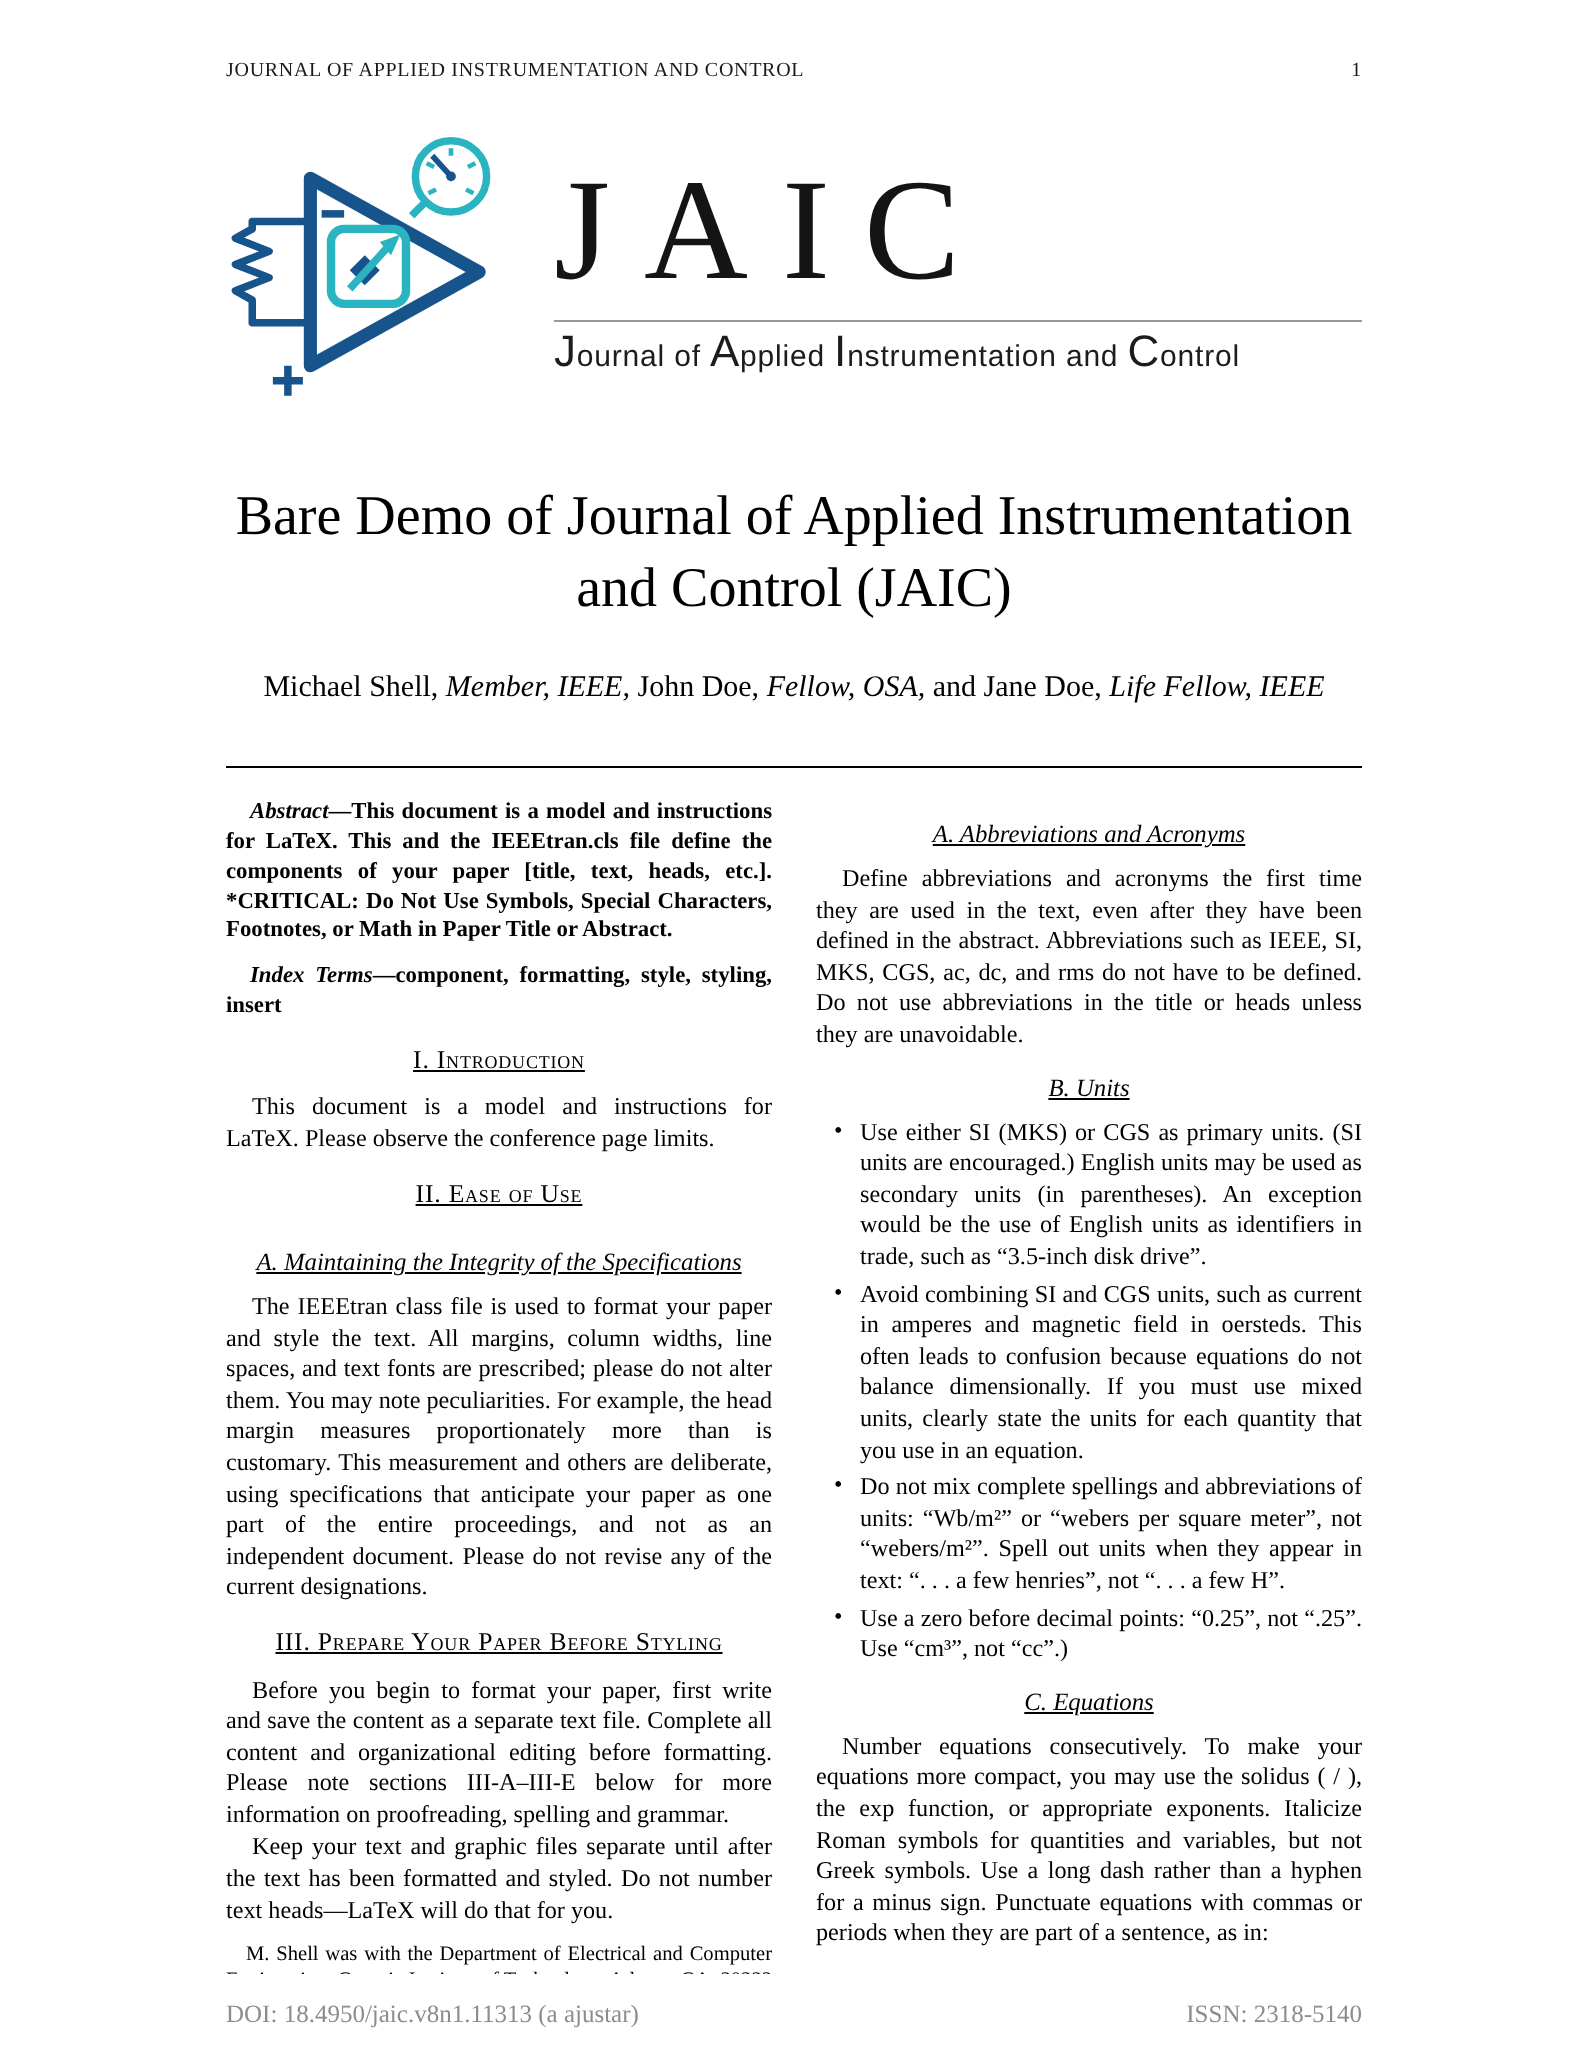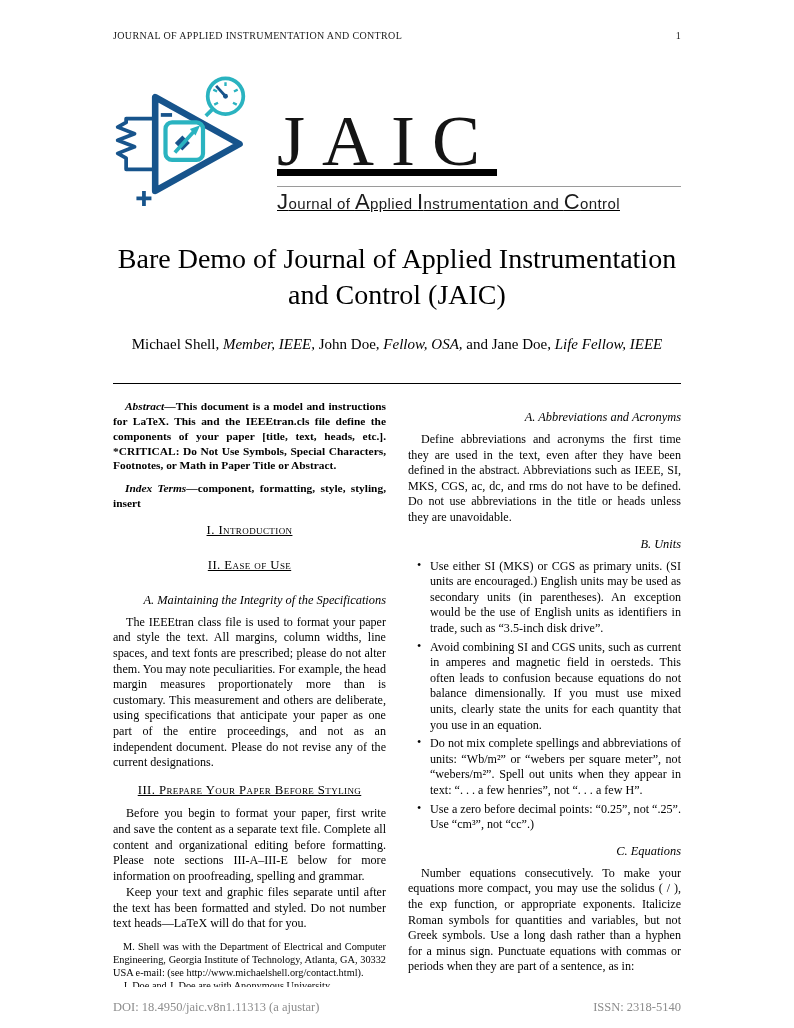--- a/index.html
+++ b/index.html
@@ -6,21 +6,21 @@
   html,body { background:#ffffff; }
   body { font-family:"Liberation Serif", serif; color:#000; }
   .page { width:662px; height:1028px; margin:0 auto; background:#fff;
           position:relative; padding:0 47px; overflow:hidden; }
 
   
   .running-header { display:flex; justify-content:space-between; padding-top:30px;
                     font-size:10px; letter-spacing:.35px; color:#1a1a1a; }
 
   
-  .logo-block { display:flex; align-items:flex-end; margin-top:24px; height:150px;text-decoration:underline; }
+  .logo-block { display:flex; align-items:flex-start; margin-top:24px; height:150px; }
   .logo-symbol { width:150px; height:142px; flex:0 0 auto; }
   .logo-text { flex:1; margin-left:14px; }
   .logo-acronym { font-size:72px; line-height:1; margin-top:14px; letter-spacing:17px;
                   color:#141414; }
   .logo-rule { border-top:1px solid #9a9a9a; margin-top:9px; }
   .logo-subtitle { margin-top:2px; font-family:"Liberation Sans", sans-serif;
                    font-size:15px; color:#1c1c1c; letter-spacing:.4px; }
   .logo-subtitle .cap { font-size:22px; }
 
   
@@ -36,21 +36,21 @@
   .col { flex:1; font-size:12.1px; line-height:1.29; text-align:justify; min-width:0; }
   .col-left { display:flex; flex-direction:column; }
 
   .abstract { font-weight:bold; font-size:11.4px; line-height:1.3; text-indent:12px; }
   .index-terms { margin-top:8px; }
   .lead-it { font-style:italic; }
 
   .sec-heading { font-weight:400; font-size:12.8px; font-variant:small-caps;
                  text-align:center; margin:11px 0 8px; letter-spacing:.4px;text-decoration:underline; }
   .sub-heading { font-weight:400; font-style:italic; font-size:12.4px;
-                 text-align:right; margin:10px 0 7px; }
+                 text-align:center; margin:10px 0 7px;text-decoration:underline; }
   .body-p { text-indent:13px; }
   .body-p + .body-p { margin-top:1px; }
 
   ul.units { list-style:none; padding-left:9px; margin:2px 0 4px; }
   ul.units li { position:relative; padding-left:13px; margin-bottom:3px; }
   ul.units li::before { content:"\2022"; position:absolute; left:0; top:-1px; }
 
   .footnotes { margin-top:auto; padding-top:8px; font-size:10.3px; line-height:1.27; }
   .footnotes p { text-indent:10px; }
 
@@ -109,20 +109,21 @@
 
   <div class="divider"></div>
 
   <main class="columns">
 
     <section class="col col-left">
       <p class="abstract"><span class="lead-it">Abstract</span><span>—This document is a model and instructions for LaTeX. This and the IEEEtran.cls file define the components of your paper [title, text, heads, etc.]. *CRITICAL: Do Not Use Symbols, Special Characters, Footnotes, or Math in Paper Title or Abstract.</span></p>
       <p class="abstract index-terms"><span class="lead-it">Index Terms</span><span>—component, formatting, style, styling, insert</span></p>
 
       <h2 class="sec-heading">I. Introduction</h2>
+      <p class="body-p">This document is a model and instructions for LaTeX. Please observe the conference page limits.</p>
 
       <h2 class="sec-heading">II. Ease of Use</h2>
       <h3 class="sub-heading">A. Maintaining the Integrity of the Specifications</h3>
       <p class="body-p">The IEEEtran class file is used to format your paper and style the text. All margins, column widths, line spaces, and text fonts are prescribed; please do not alter them. You may note peculiarities. For example, the head margin measures proportionately more than is customary. This measurement and others are deliberate, using specifications that anticipate your paper as one part of the entire proceedings, and not as an independent document. Please do not revise any of the current designations.</p>
 
       <h2 class="sec-heading">III. Prepare Your Paper Before Styling</h2>
       <p class="body-p">Before you begin to format your paper, first write and save the content as a separate text file. Complete all content and organizational editing before formatting. Please note sections III-A–III-E below for more information on proofreading, spelling and grammar.</p>
       <p class="body-p">Keep your text and graphic files separate until after the text has been formatted and styled. Do not number text heads—LaTeX will do that for you.</p>
 
       <div class="footnotes">

